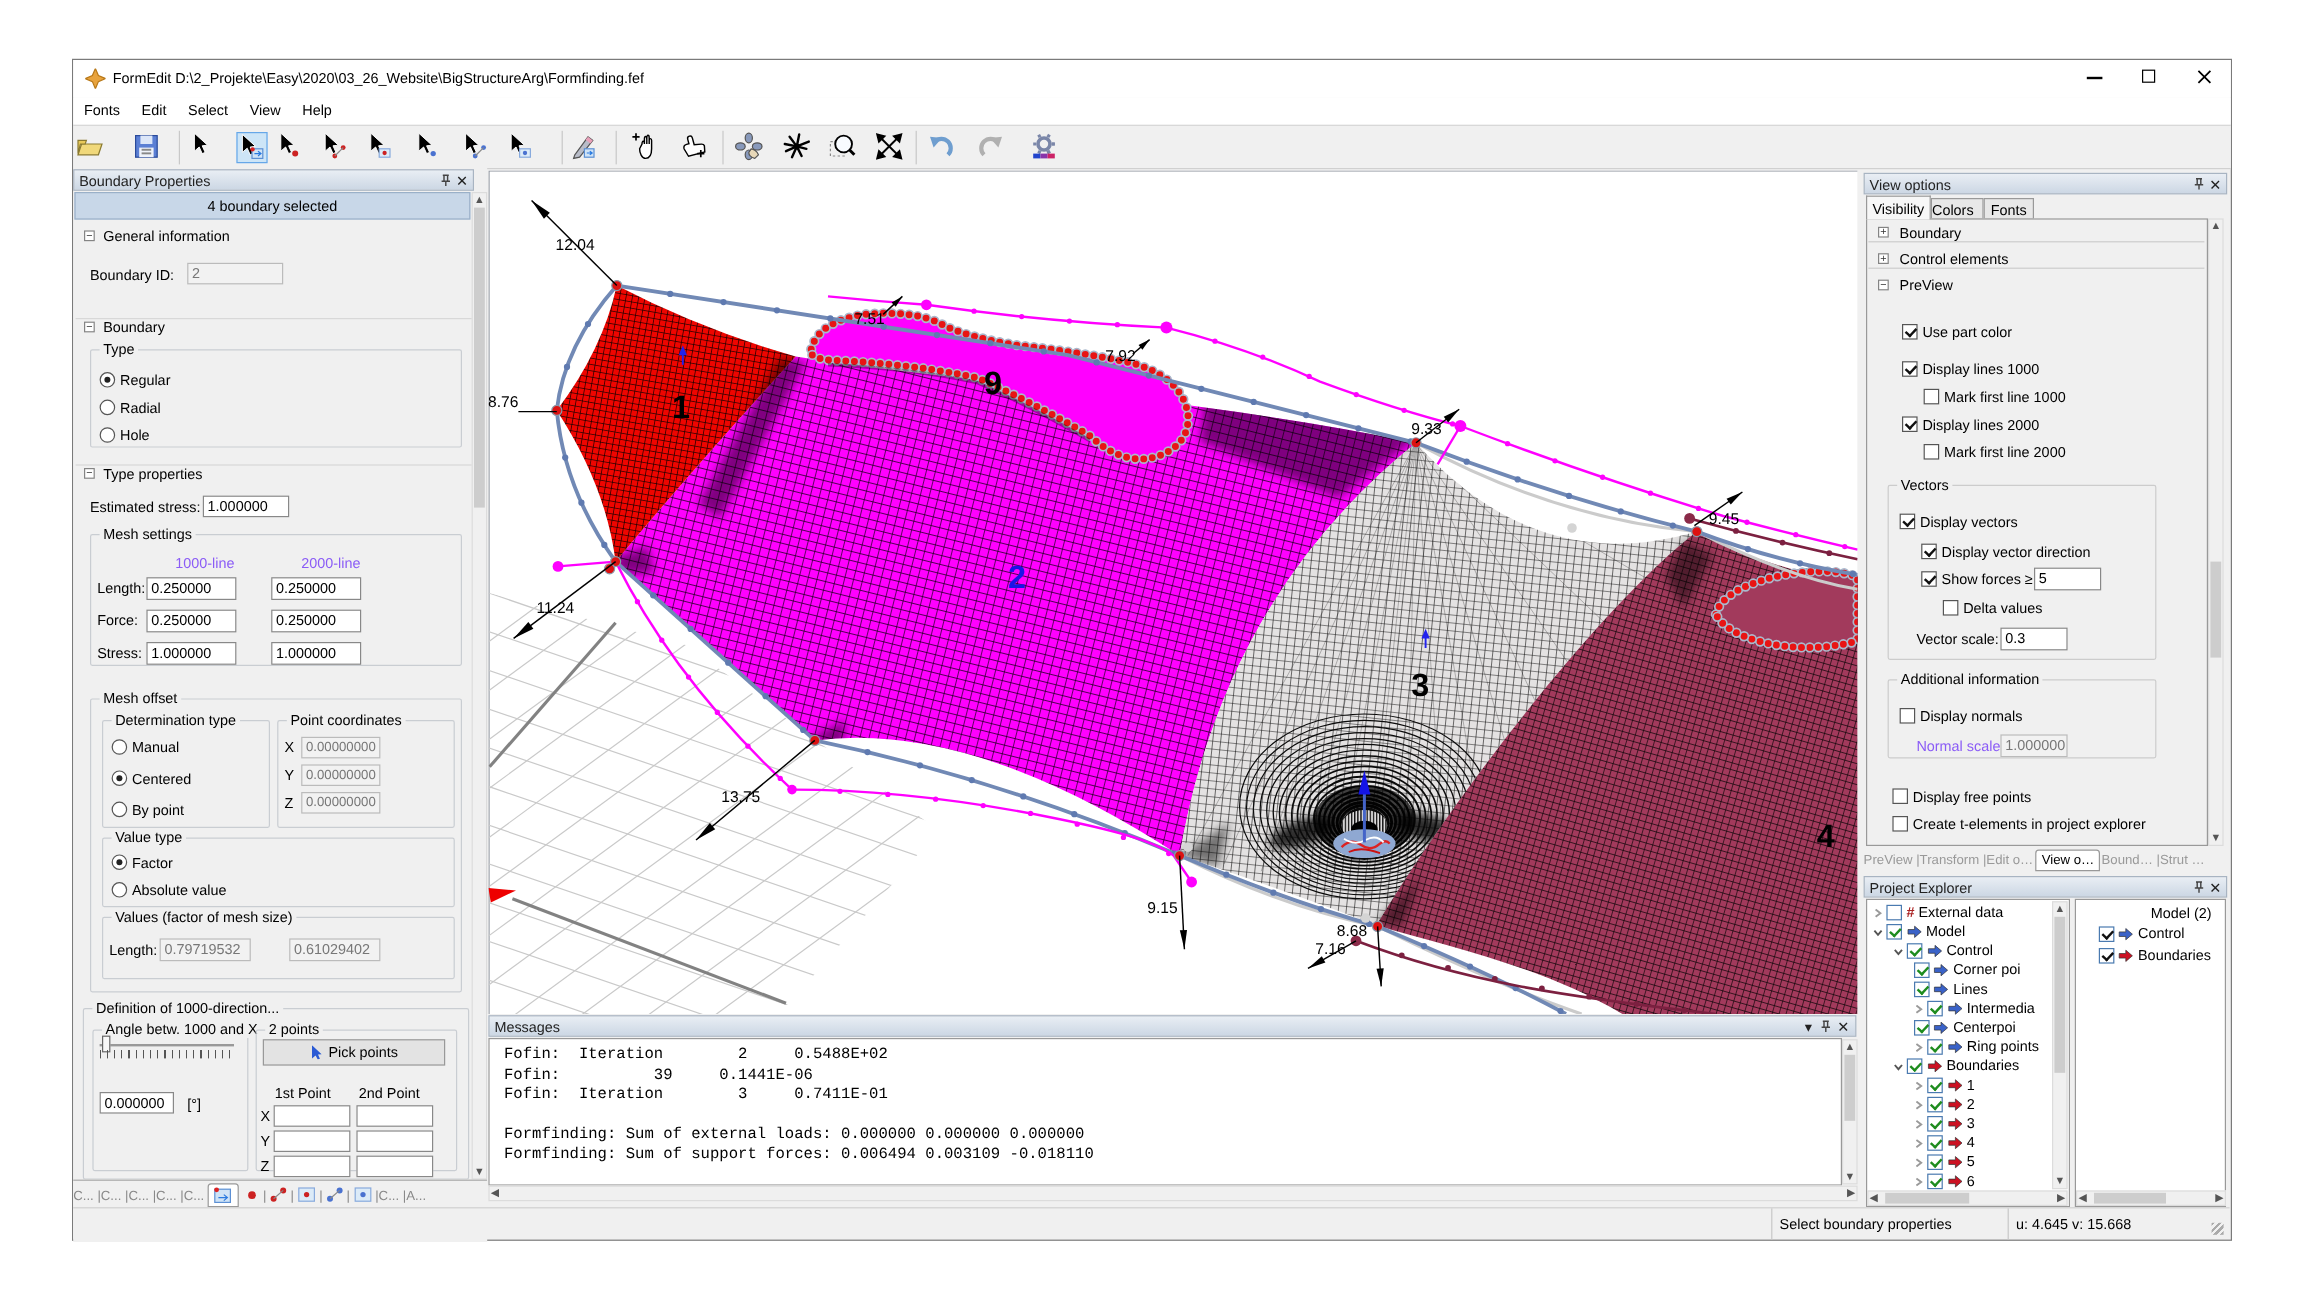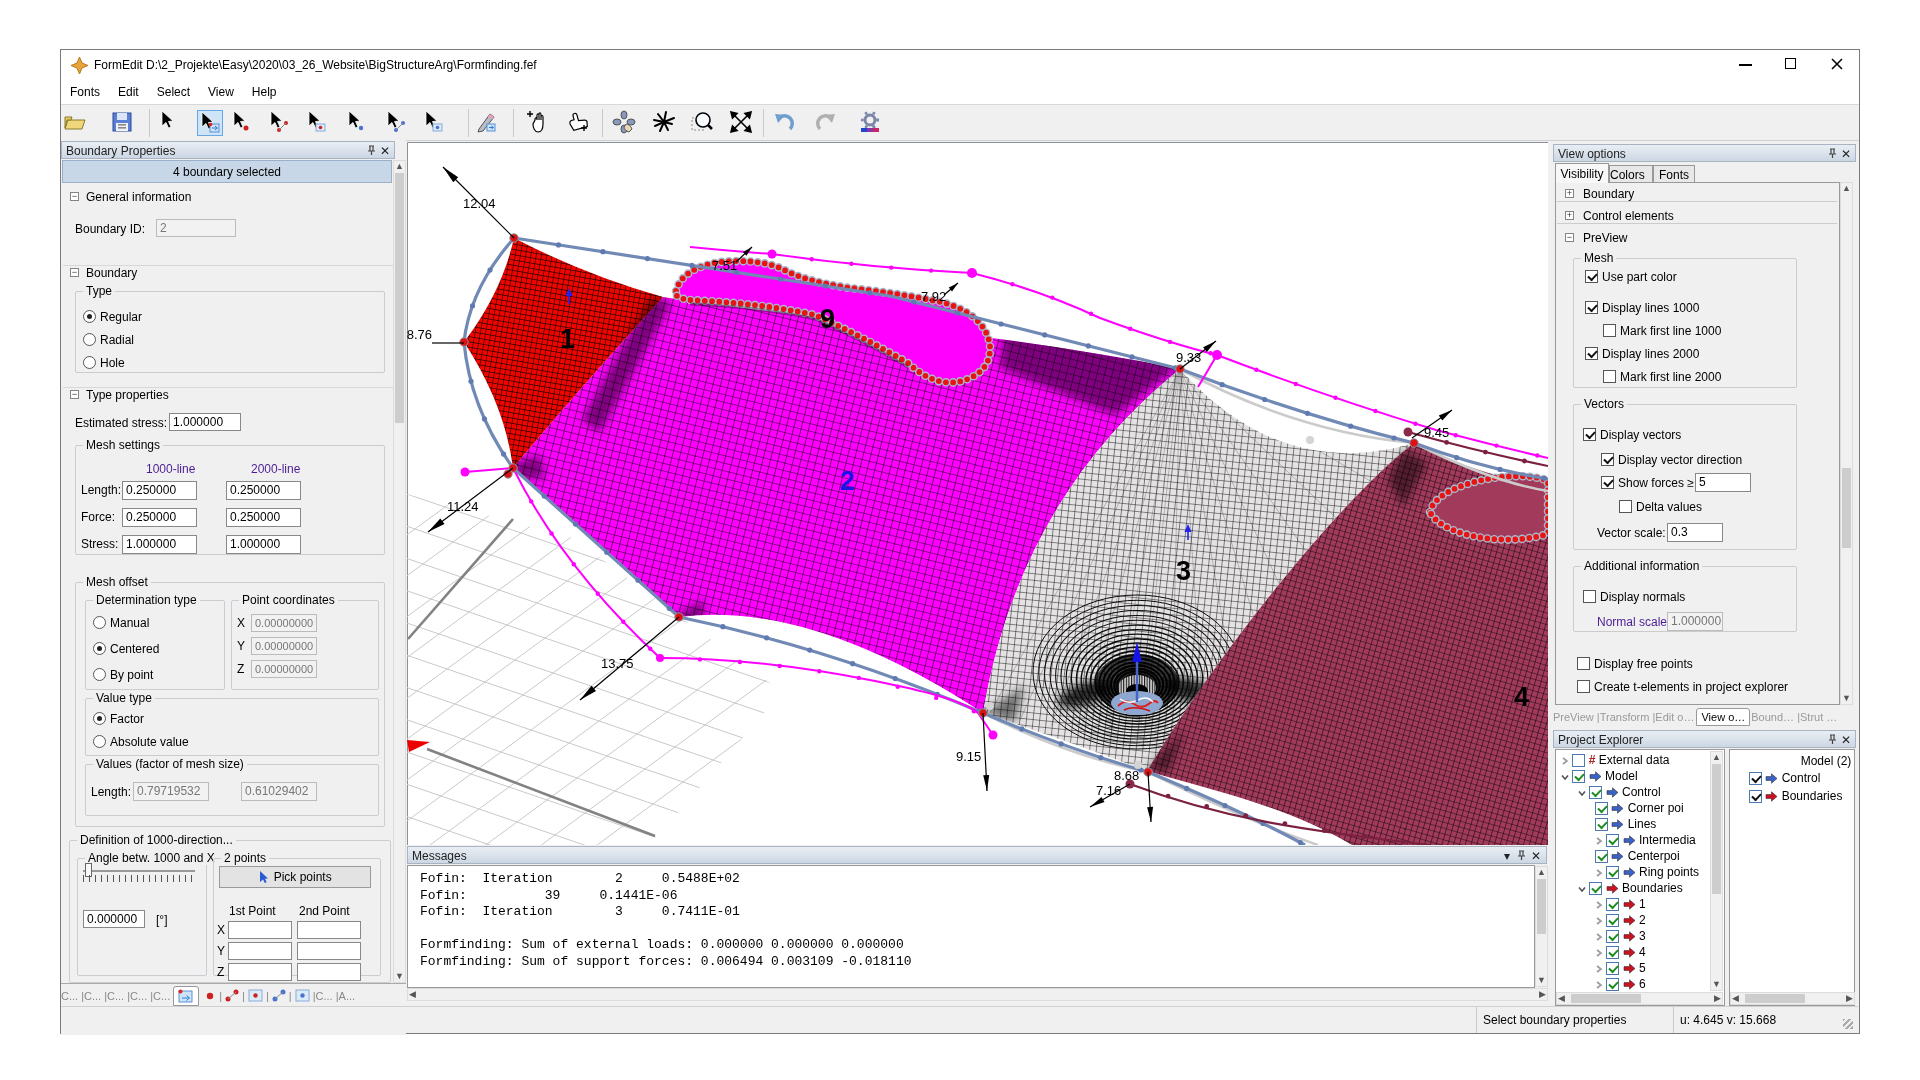--- a/index.html
+++ b/index.html
@@ -14,21 +14,21 @@
 .gb{position:absolute;border:1px solid #c9cdd2;border-radius:2px}
 .gb>span{position:absolute;top:-8px;left:7px;background:#f0f0f0;padding:0 3px;white-space:nowrap}
 .tb{position:absolute;background:#fff;border:1px solid #888;font-size:12px;padding:1px 3px;line-height:14px}
 .tbg{background:#f2f2f2;border:1px solid #bbb;color:#777}
 .radio{position:absolute;width:13px;height:13px;border:1px solid #555;border-radius:50%;background:#fff}
 .radio.on::after{content:"";position:absolute;left:3px;top:3px;width:5px;height:5px;border-radius:50%;background:#222}
 .cb{position:absolute;width:13px;height:13px;border:1px solid #555;background:#fff}
 .cb.on::after{content:"";position:absolute;left:2px;top:2px;width:7px;height:4px;border-left:2px solid #111;border-bottom:2px solid #111;transform:rotate(-47deg)}
 .cbg.on::after{border-color:#1e8c1e}
 .lbl{position:absolute;white-space:nowrap}
-.gray{color:#4c1d95}
+.gray{color:#8b5cf6}
 .sb-v{position:absolute;width:12px;background:#f0f0f0;border:1px solid #dcdcdc}
 .sb-h{position:absolute;height:12px;background:#f0f0f0;border:1px solid #dcdcdc}
 .thumb{position:absolute;background:#cdcdcd}
 .arrglyph{font-size:9px;color:#555;text-align:center;line-height:11px}
 .tree-row{position:absolute;white-space:nowrap;font-size:12px}
 .exp{position:absolute;width:9px;height:9px;border:1px solid #848484;background:#fff;font-size:9px;line-height:7px;text-align:center;color:#333}
 </style></head><body>
 <div class="win">
     <div class="titlebar">
       <div class="abs" style="left:10px;top:7px"><svg width="17" height="17" style="" viewBox="0 0 17 17">
@@ -901,23 +901,20 @@
     <div class="abs" style="left:100px;top:23px;width:42px;height:18px;background:#e8e8e8;border:1px solid #999;text-align:center;padding-top:2px">Fonts</div>
     <div class="abs" style="left:2px;top:40px;width:285px;height:523px;border:1px solid #999;background:#f0f0f0"></div>
     <div class="exp" style="left:12px;top:47px">+</div>
     <div class="lbl" style="left:30px;top:45px">Boundary</div>
     <div class="abs" style="left:4px;top:59px;width:280px;height:1px;background:#ccc"></div>
     <div class="exp" style="left:12px;top:69px">+</div>
     <div class="lbl" style="left:30px;top:67px">Control elements</div>
     <div class="abs" style="left:4px;top:81px;width:280px;height:1px;background:#ccc"></div>
     <div class="exp" style="left:12px;top:91px">−</div>
     <div class="lbl" style="left:30px;top:89px">PreView</div>
-    <div class="gb" style="left:20px;top:116px;width:224px;height:130px;border-color:#ccc">
-      <span style="background:#f0f0f0">Mesh</span>
-    </div>
     <div class="cb on" style="left:32px;top:128px"></div>
     <div class="lbl" style="left:49px;top:128px">Use part color</div>
     <div class="cb on" style="left:32px;top:159px"></div>
     <div class="lbl" style="left:49px;top:159px">Display lines 1000</div>
     <div class="cb " style="left:50px;top:182px"></div>
     <div class="lbl" style="left:67px;top:182px">Mark first line 1000</div>
     <div class="cb on" style="left:32px;top:205px"></div>
     <div class="lbl" style="left:49px;top:205px">Display lines 2000</div>
     <div class="cb " style="left:50px;top:228px"></div>
     <div class="lbl" style="left:67px;top:228px">Mark first line 2000</div>
@@ -1029,21 +1026,21 @@
     <div class="sb-v" style="left:157px;top:23px;width:13px;height:240px">
       <div class="arrglyph">▲</div>
       <div class="arrglyph" style="position:absolute;bottom:0;width:100%">▼</div>
       <div class="thumb" style="left:1px;top:12px;width:9px;height:130px"></div>
     </div>
     <div class="sb-h" style="left:3px;top:264px;width:167px;height:13px">
       <span class="arrglyph" style="position:absolute;left:1px">◀</span>
       <span class="arrglyph" style="position:absolute;right:1px">▶</span>
       <div class="thumb" style="left:14px;top:1px;width:70px;height:9px"></div>
     </div>
-    <div class="abs" style="left:233px;top:26px;width:80px;text-align:center;font-size:12px">Model (2)</div>
+    <div class="abs" style="left:210px;top:26px;width:80px;text-align:right;font-size:12px">Model (2)</div>
     <div class="tree-row" style="left:196px;top:43px"><span class="cb on " style="position:relative;display:inline-block;vertical-align:-3px;border-color:#4a7ab0"></span> <svg width="13" height="11" style="vertical-align:-2px" viewBox="0 0 13 11">
         <path d="M1,3.6 h5.5 v-2.8 l5.5,4.7 -5.5,4.7 v-2.8 h-5.5 z" fill="#3a62c8" stroke="#333" stroke-width="0.6"></path>
       </svg> Control</div>
     <div class="tree-row" style="left:196px;top:61px"><span class="cb on " style="position:relative;display:inline-block;vertical-align:-3px;border-color:#4a7ab0"></span> <svg width="13" height="11" style="vertical-align:-2px" viewBox="0 0 13 11">
         <path d="M1,3.6 h5.5 v-2.8 l5.5,4.7 -5.5,4.7 v-2.8 h-5.5 z" fill="#cc1122" stroke="#333" stroke-width="0.6"></path>
       </svg> Boundaries</div>
     <div class="sb-h" style="left:177px;top:264px;width:125px;height:13px">
       <span class="arrglyph" style="position:absolute;left:1px">◀</span>
       <span class="arrglyph" style="position:absolute;right:1px">▶</span>
       <div class="thumb" style="left:14px;top:1px;width:60px;height:9px"></div>

